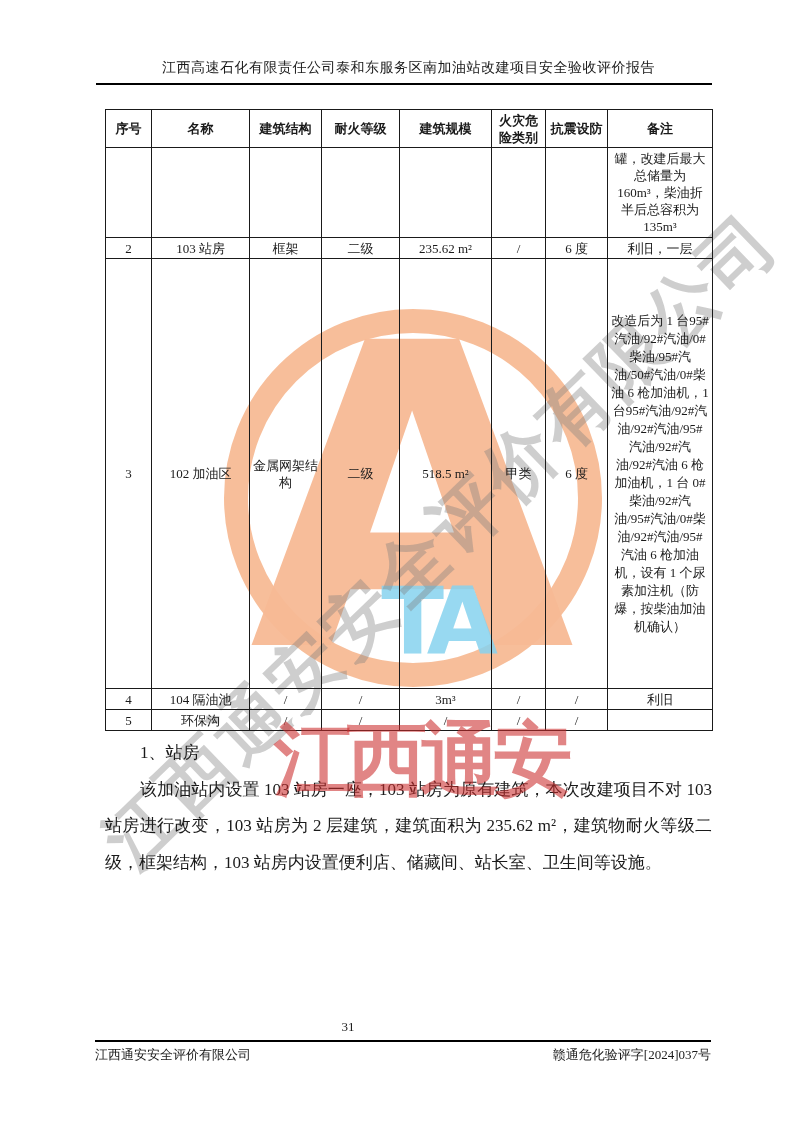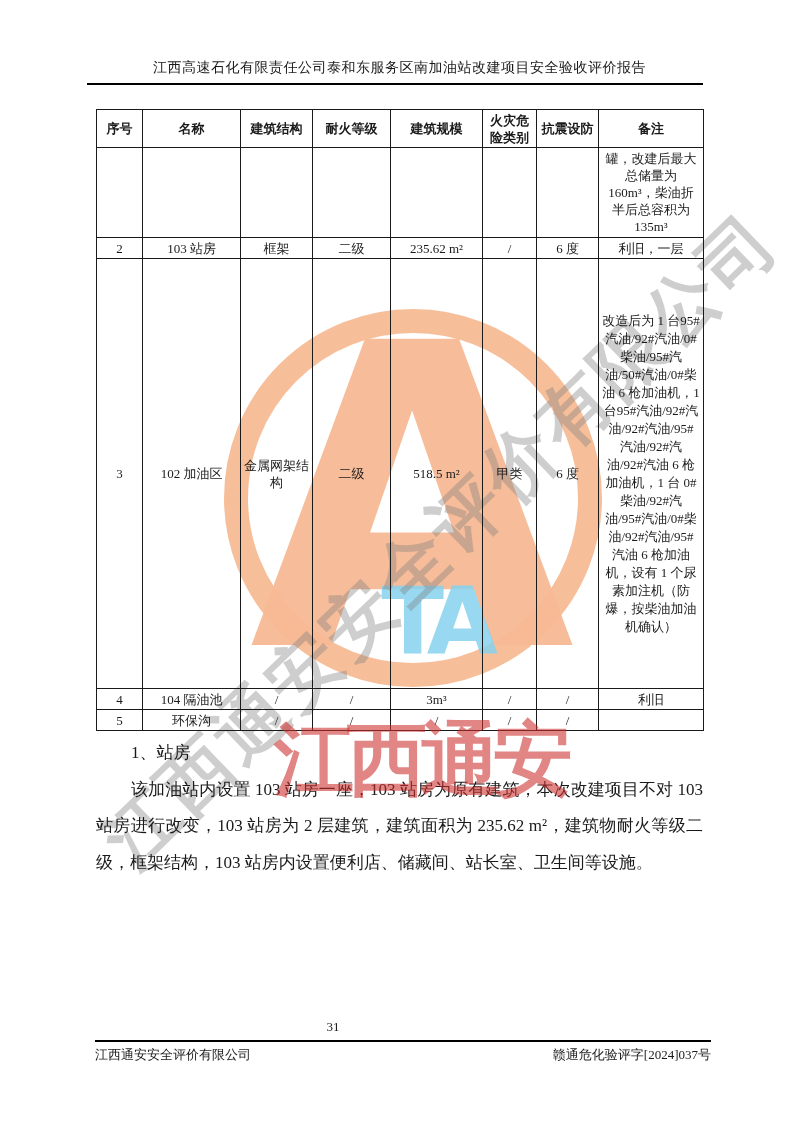--- a/index.html
+++ b/index.html
@@ -49,21 +49,21 @@
     left: 274px; top: 718px; width: 320px;
     white-space: nowrap;
     font-family: "Liberation Sans", "DejaVu Sans", sans-serif;
     font-weight: bold; font-size: 80px; line-height: 84px;
     letter-spacing: -7px;
     color: rgba(203, 44, 44, .58);
     z-index: 6;
   }
 
   
-  .content { position: absolute; left: 96px; top: 0; width: 607px; z-index: 4; }
+  .content { position: absolute; left: 105px; top: 0; width: 607px; z-index: 4; }
 
   .doc-title {
     margin-top: 58px;
     text-align: center;
     font-size: 14px; line-height: 20px;
     letter-spacing: .5px;
     white-space: nowrap;
   }
   .title-rule { margin-top: 5px; margin-left: -9px; width: 616px; border-top: 2px solid #000; }
 
@@ -92,21 +92,21 @@
 
   .body-text {
     margin-top: 4px;
     font-size: 17px;
     line-height: 36.5px;
     text-align: justify;
   }
   .body-text .head, .body-text .para { text-indent: 35px; }
 
   .page-num {
-    position: absolute; left: 1px; top: 1019px; width: 664px;
+    position: absolute; left: 16px; top: 1019px; width: 664px;
     text-align: center; font-size: 13px; z-index: 4;
   }
   .footer-rule {
     position: absolute; left: 95px; top: 1040px; width: 616px;
     border-top: 2px solid #000; z-index: 4;
   }
   .footer-row {
     position: absolute; left: 95px; top: 1046px; width: 616px;
     display: flex; justify-content: space-between;
     font-size: 13px; line-height: 18px; z-index: 4;

